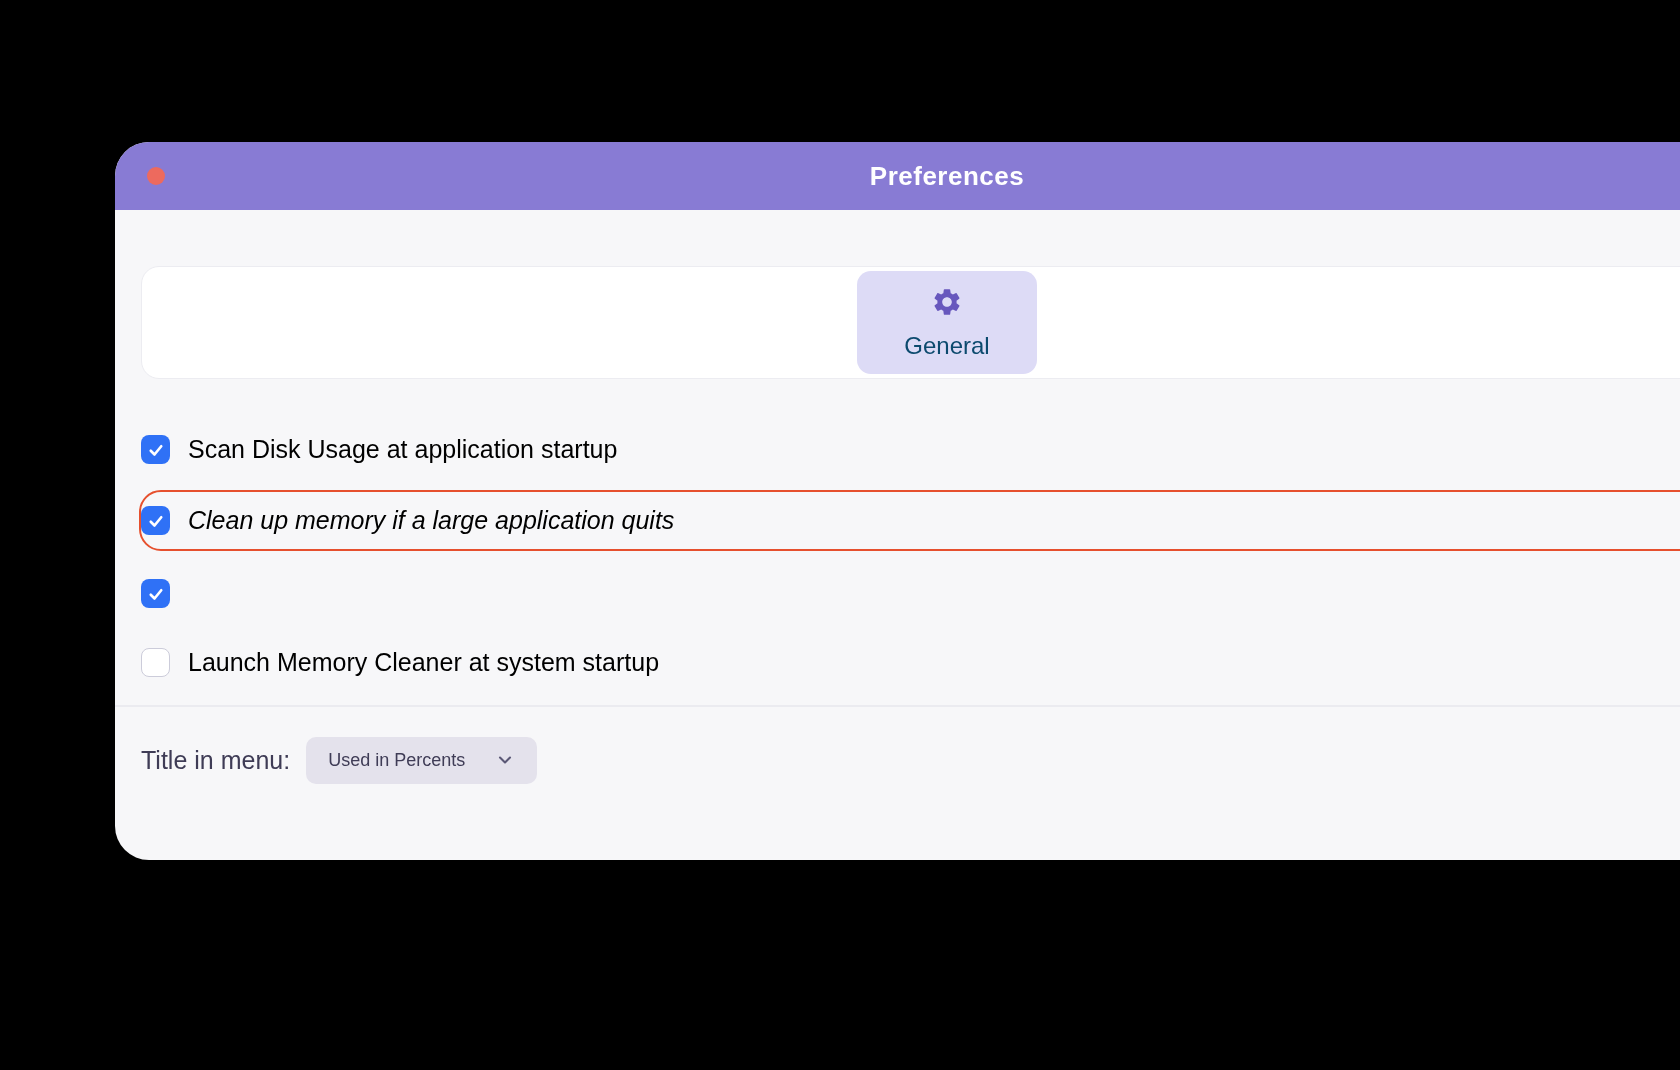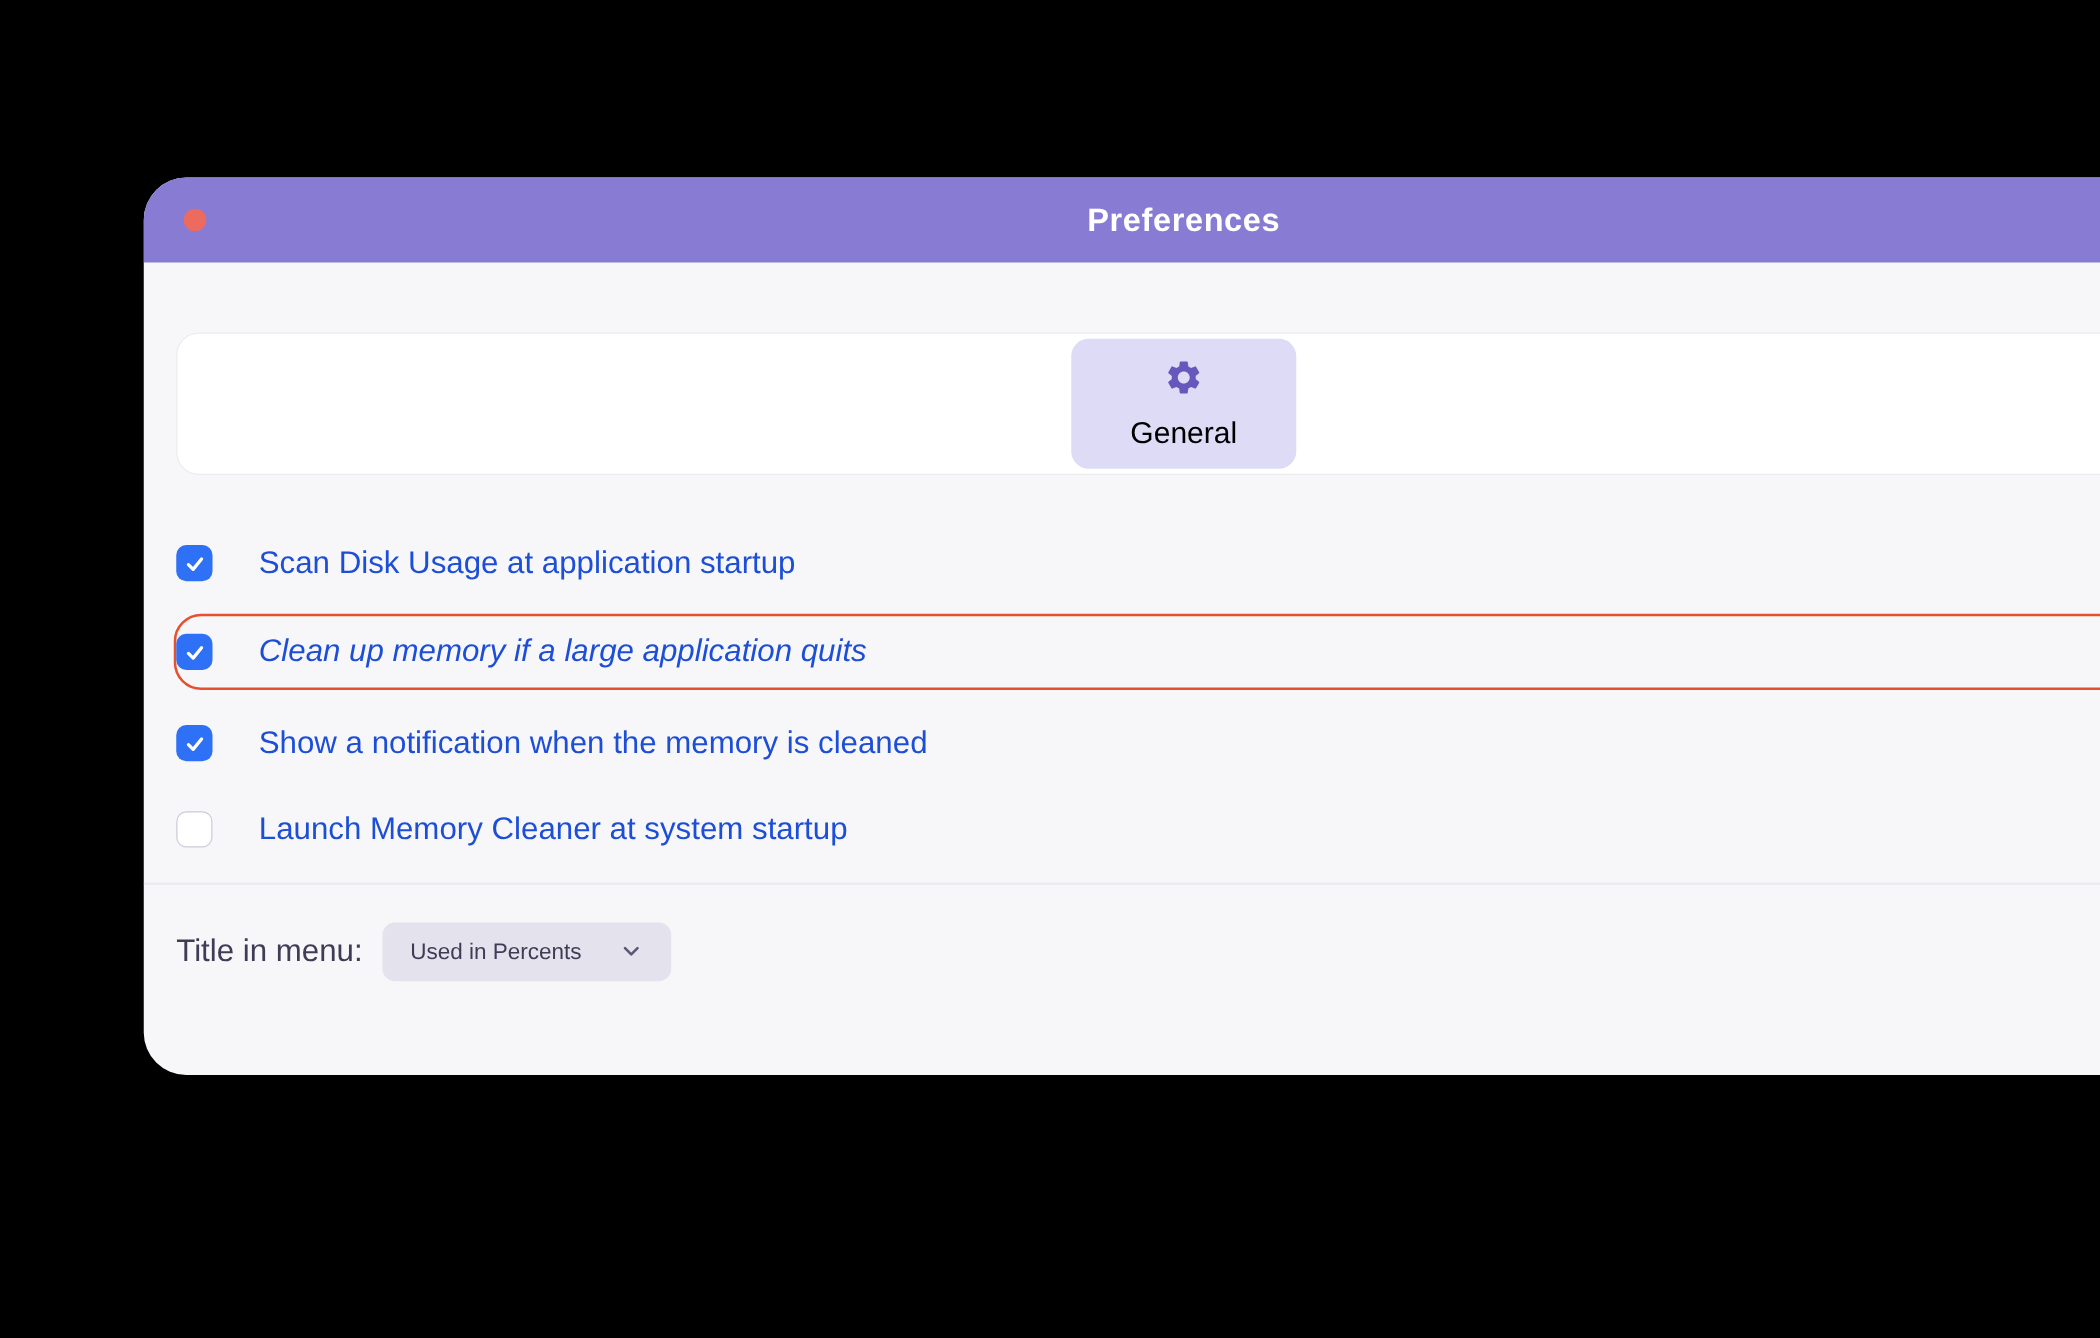--- a/index.html
+++ b/index.html
@@ -75,21 +75,21 @@
       background: #dddbf6;
     }
     .tab-icon {
       margin-bottom: 10px;
     }
     .tab-label {
       font-size: 24px;
       font-weight: 500;
     }
     .tab.active .tab-label {
-      color: #000000;
+      color: #0c4a6e;
     }
     .tab.inactive .tab-label {
       color: #9a94cc;
     }
     .options {
       padding: 44px 26px 0 26px;
     }
     .option-row {
       display: flex;
       align-items: center;
@@ -122,23 +122,22 @@
     .checkbox.unchecked {
       background: #fff;
       border: 1.5px solid #ccccda;
     }
     .checkbox svg {
       width: 18px;
       height: 18px;
     }
     .option-label {
       font-size: 25px;
-      color: #1d4ed8;
+      color: #000000;
       font-weight: 400;
-      margin-left: 19px;
     }
     .divider {
       height: 1.5px;
       background: #ebebf0;
       margin-top: 16px;
     }
     .dropdown-row {
       display: flex;
       align-items: center;
       gap: 16px;
@@ -207,21 +206,20 @@
         </div>
         <span class="option-label">Clean up memory if a large application quits</span>
       </div>
 
       <div class="option-row">
         <div class="checkbox checked">
           <svg viewBox="0 0 24 24" fill="none" stroke="#fff" stroke-width="3.5" stroke-linecap="round" stroke-linejoin="round">
               <polyline points="5 13 10 18 19 7"></polyline>
             </svg>
         </div>
-        <span class="option-label">Show a notification when the memory is cleaned</span>
       </div>
 
       <div class="option-row">
         <div class="checkbox unchecked"></div>
         <span class="option-label">Launch Memory Cleaner at system startup</span>
       </div>
     </div>
 
     <div class="divider"></div>
 

